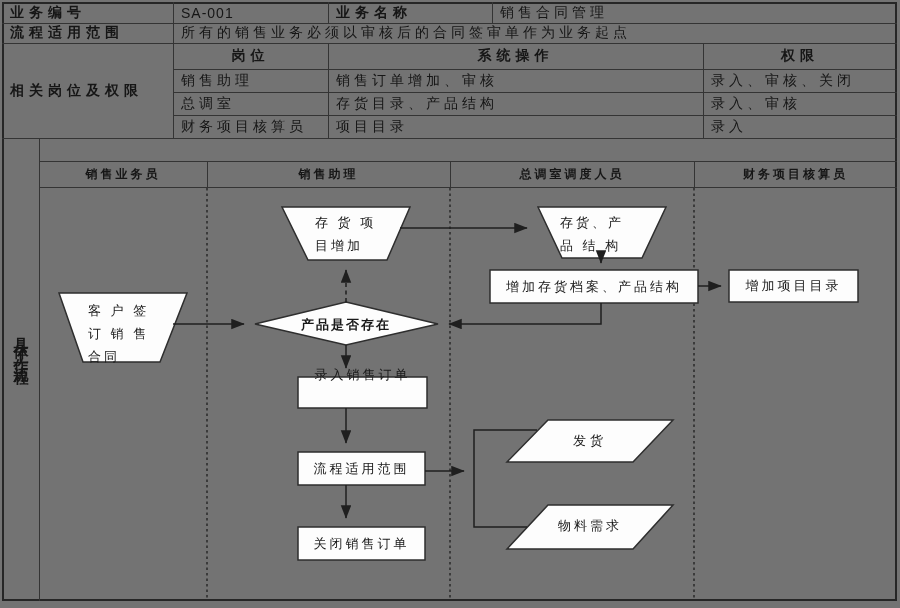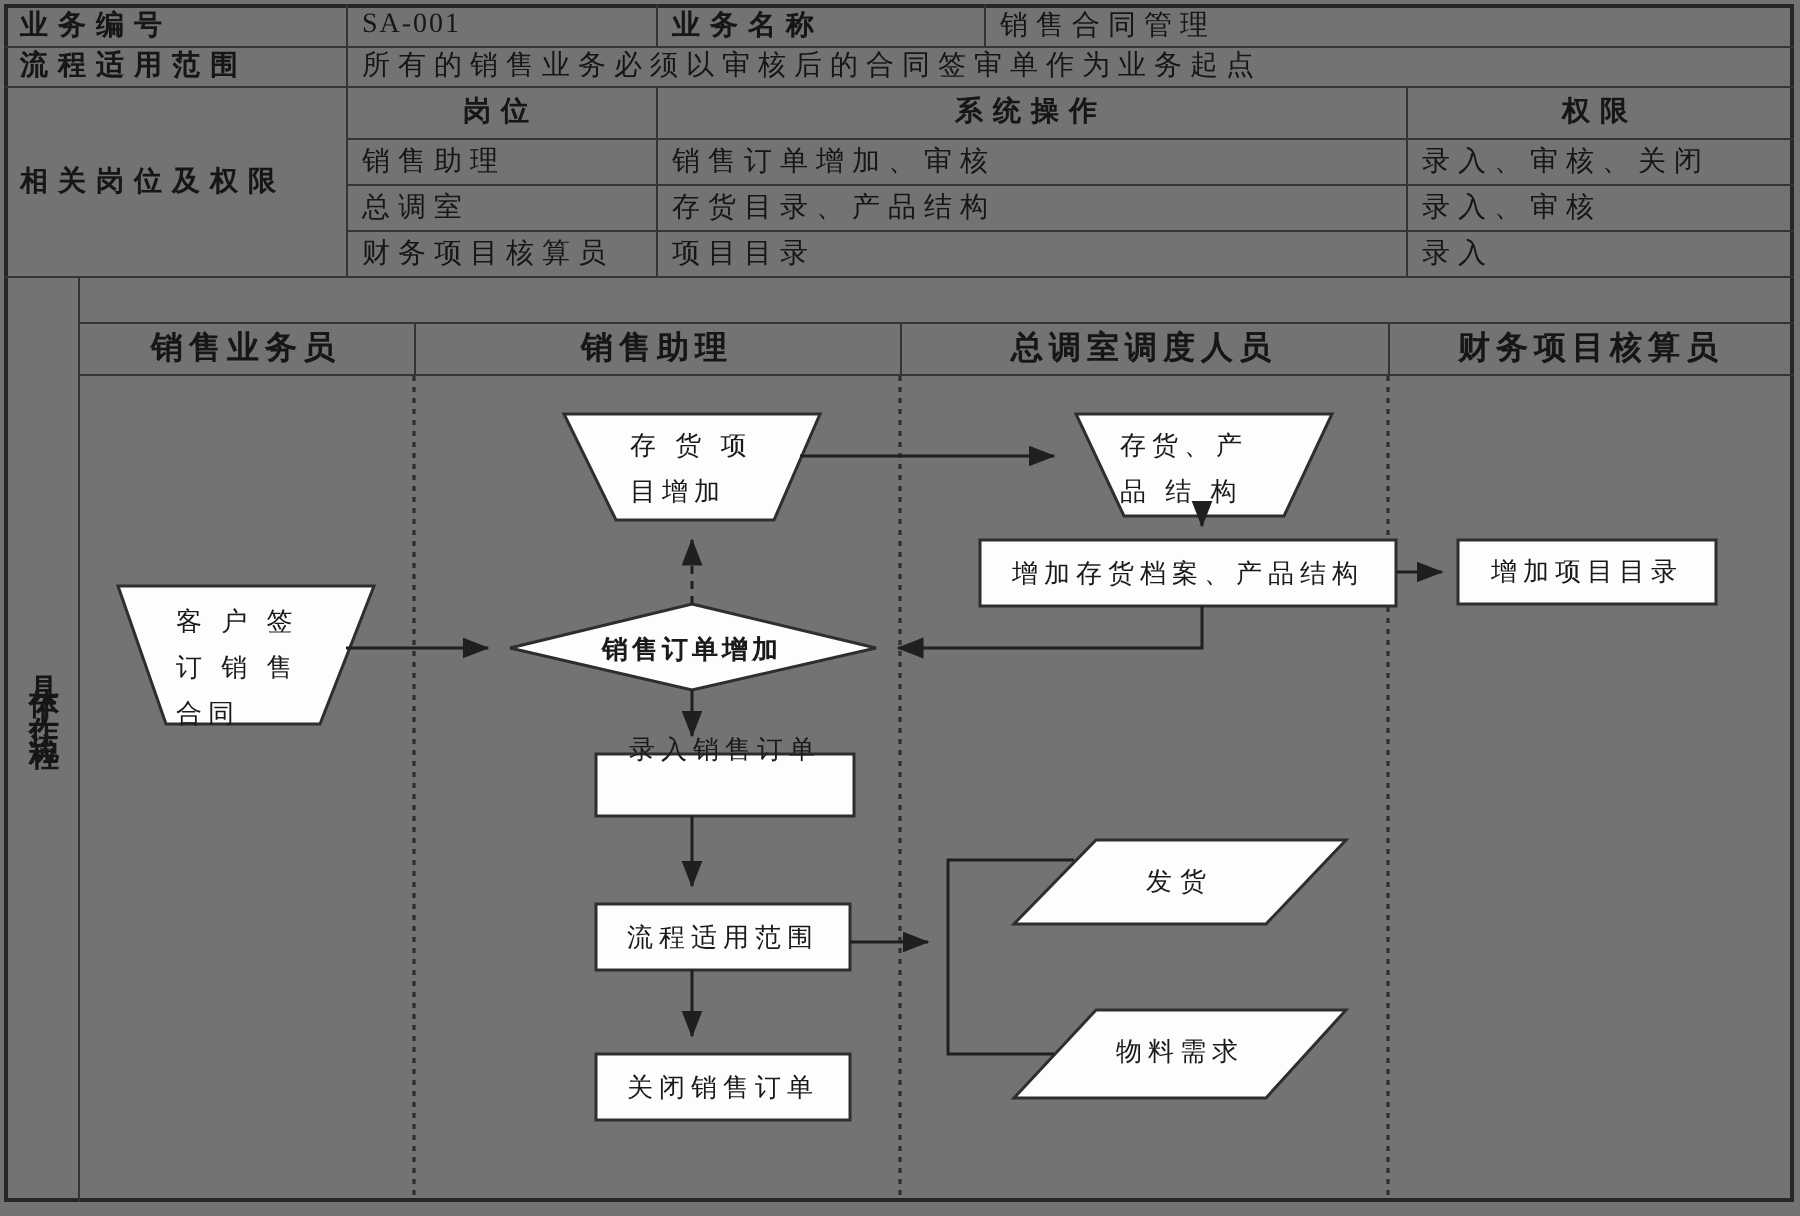--- a/index.html
+++ b/index.html
@@ -11,22 +11,22 @@
   }
   .frame { position:absolute; left:2px; top:2px; width:895px; height:599px;
            border:2px solid #262626; }
   .h { position:absolute; height:1px; background:#343434; }
   .v { position:absolute; width:1px;  background:#343434; }
   .cell { position:absolute; display:flex; align-items:center;
           font-size:14px; letter-spacing:4px; white-space:nowrap; overflow:hidden; }
   .cell.bold { font-weight:bold; letter-spacing:5px; }
   .cell.center { justify-content:center; }
   .cell.pad { padding-left:8px; }
-  .serif { font-family:Liberation Serif, serif; letter-spacing:1px; }
-  .lane-h { font-weight:bold; font-size:16px; letter-spacing:3px; }
+  .serif { font-family:Liberation Sans, sans-serif; letter-spacing:1px; }
+  .lane-h { font-weight:bold; font-size:12px; letter-spacing:3px; }
   .side-label {
     position:absolute; left:3px; top:325px; width:36px;
     writing-mode:vertical-rl; text-orientation:upright;
     font-weight:bold; font-size:15px; letter-spacing:7px;
     text-align:left; line-height:36px; display:block;
   }
   svg.flow { position:absolute; left:0; top:0; width:900px; height:608px; }
   .flabel { position:absolute; font-size:13px; letter-spacing:3px;
             color:#1a1a1a; white-space:nowrap; }
   .flabel.box { display:flex; align-items:center; justify-content:center; }
@@ -136,21 +136,21 @@
   <div class="flabel" style="left:315px;top:211px;width:96px">
     <div class="tline">存 货 项</div>
     <div class="tline">目增加</div>
   </div>
 
   <div class="flabel" style="left:560px;top:211px;width:96px">
     <div class="tline">存货、产</div>
     <div class="tline">品 结 构</div>
   </div>
 
-  <div class="flabel decision-label" style="left:262px;top:316px;width:168px">销售订单增加</div>
+  <div class="flabel decision-label" style="left:262px;top:316px;width:168px">产品是否存在</div>
 
   <div class="flabel box" style="left:490px;top:270px;width:208px;height:33px">增加存货档案、产品结构</div>
   <div class="flabel box" style="left:729px;top:270px;width:129px;height:32px">增加项目目录</div>
   <div class="flabel box" style="left:298px;top:359px;width:129px;height:31px">录入销售订单</div>
   <div class="flabel box" style="left:298px;top:452px;width:127px;height:33px">流程适用范围</div>
   <div class="flabel box" style="left:298px;top:527px;width:127px;height:33px">关闭销售订单</div>
   <div class="flabel box" style="left:510px;top:423px;width:160px;height:36px;letter-spacing:4px">发货</div>
   <div class="flabel box" style="left:510px;top:508px;width:160px;height:36px">物料需求</div>
 
 </div>

